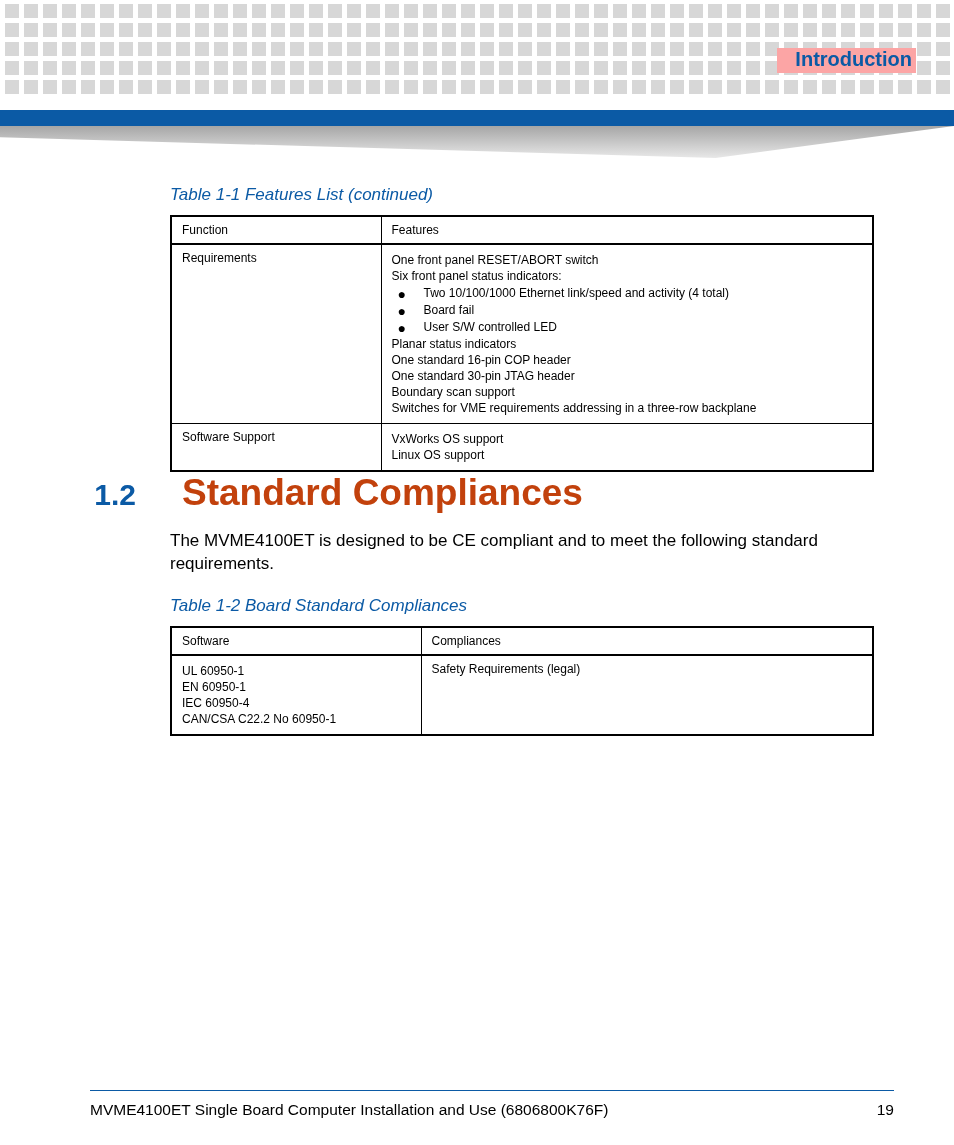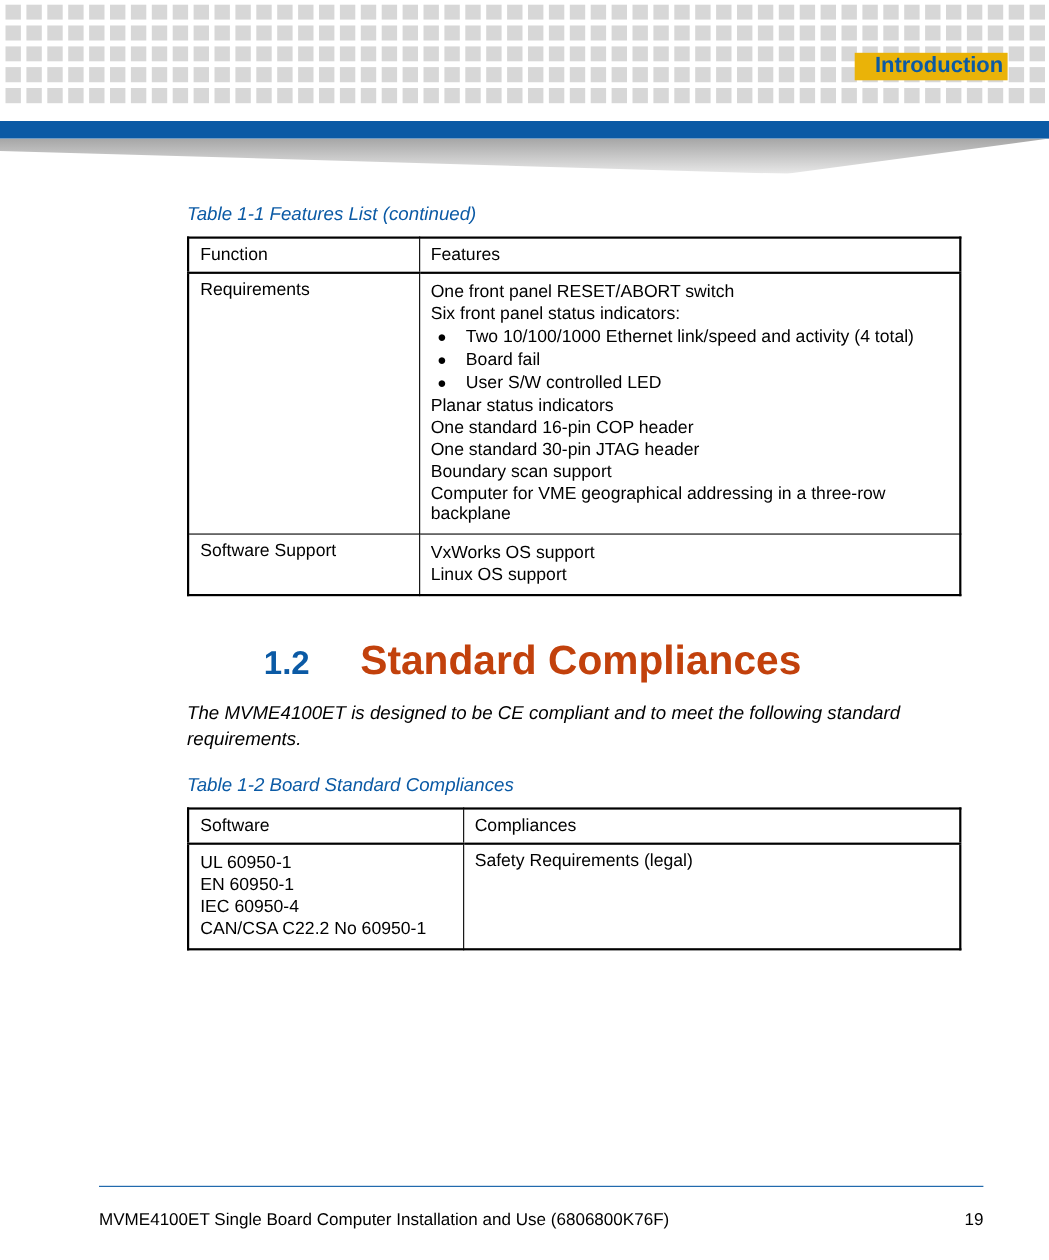--- a/index.html
+++ b/index.html
@@ -34,21 +34,21 @@
     display: inline-block;
     flex-shrink: 0;
   }
   .chapter-title {
     position: absolute;
     top: 48px;
     right: 38px;
     font-weight: 700;
     color: #0b5aa5;
     font-size: 20px;
-    background: #eab308;
+    background: #fca5a5;
     padding: 0 4px 2px 18px;
   }
   .blue-bar {
     position: absolute;
     top: 110px; left: 0; right: 0;
     height: 16px;
     background: #0b5aa5;
   }
   .wedge {
     position: absolute;
@@ -68,21 +68,21 @@
   .table-caption {
     font-style: italic;
     color: #0b5aa5;
     font-size: 17px;
     margin-bottom: 10px;
   }
   table.features {
     border-collapse: collapse;
     width: 100%;
     border: 2px solid #000;
-    font-size: 16px;
+    font-size: 12px;
     padding-left: 36px;
   }
   table.features th, table.features td {
     border: 1px solid #000;
     padding: 6px 10px;
     text-align: left;
     vertical-align: top;
     font-weight: 400;
   }
   table.features thead th {
@@ -104,51 +104,48 @@
     content: "●";
     position: absolute;
     left: 6px;
     top: 0;
     font-size: 14px;
   }
   .section-heading {
     display: flex;
     align-items: baseline;
     gap: 46px;
-    margin-top: 38px;
     margin-bottom: 16px;
-    justify-content: center;
   }
   .section-num {
     font-size: 30px;
     font-weight: 700;
     color: #0b5aa5;
     margin-left: -78px;
     width: 44px;
     text-align: right;
   }
   .section-title {
     font-size: 37px;
     font-weight: 700;
     color: #c2410c;
   }
   .body-text {
     font-size: 17px;
     line-height: 1.35;
     margin-bottom: 20px;
-    font-style: italic;
   }
   .col-std { width: 250px; }
   .footer {
     position: absolute;
     bottom: 26px;
     left: 90px;
     right: 60px;
     border-top: 1.5px solid #0b5aa5;
-    padding-top: 22px;
+    padding-top: 10px;
     display: flex;
     justify-content: space-between;
     font-size: 15.5px;
   }
 </style>
 </head>
 <body>
 
 <div class="dotted-header">
   <div class="dot-row">
@@ -437,21 +434,21 @@
             <div class="feat-line">Six front panel status indicators:</div>
             <ul class="bullets">
               <li>Two 10/100/1000 Ethernet link/speed and activity (4 total)</li>
               <li>Board fail</li>
               <li>User S/W controlled LED</li>
             </ul>
             <div class="feat-line">Planar status indicators</div>
             <div class="feat-line">One standard 16-pin COP header</div>
             <div class="feat-line">One standard 30-pin JTAG header</div>
             <div class="feat-line">Boundary scan support</div>
-            <div class="feat-line">Computer for VME geographical addressing in a three-row backplane</div>
+            <div class="feat-line">Switches for VME requirements addressing in a three-row backplane</div>
           </td>
         </tr>
         <tr>
           <td class="col-func">Software Support</td>
           <td>
             <div class="feat-line">VxWorks OS support</div>
             <div class="feat-line">Linux OS support</div>
           </td>
         </tr>
       </tbody>

